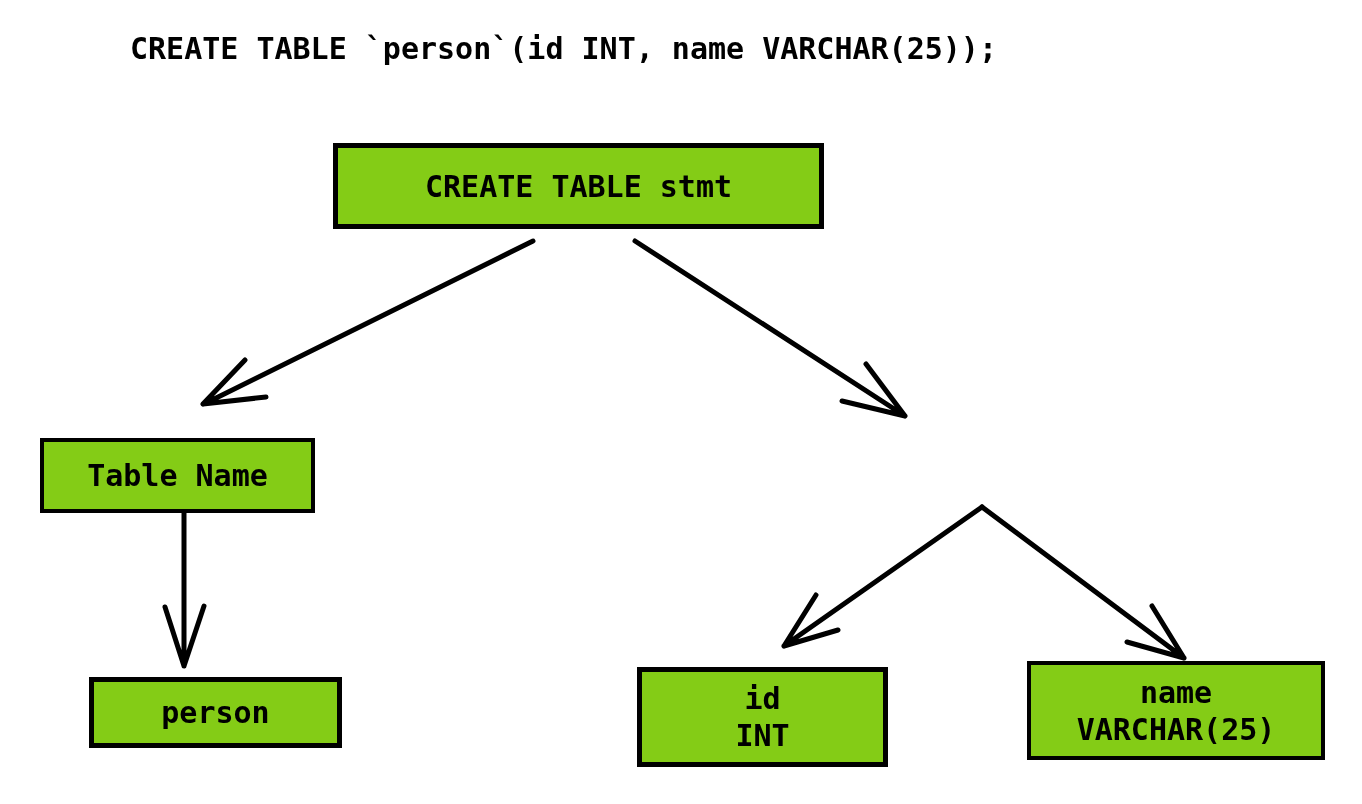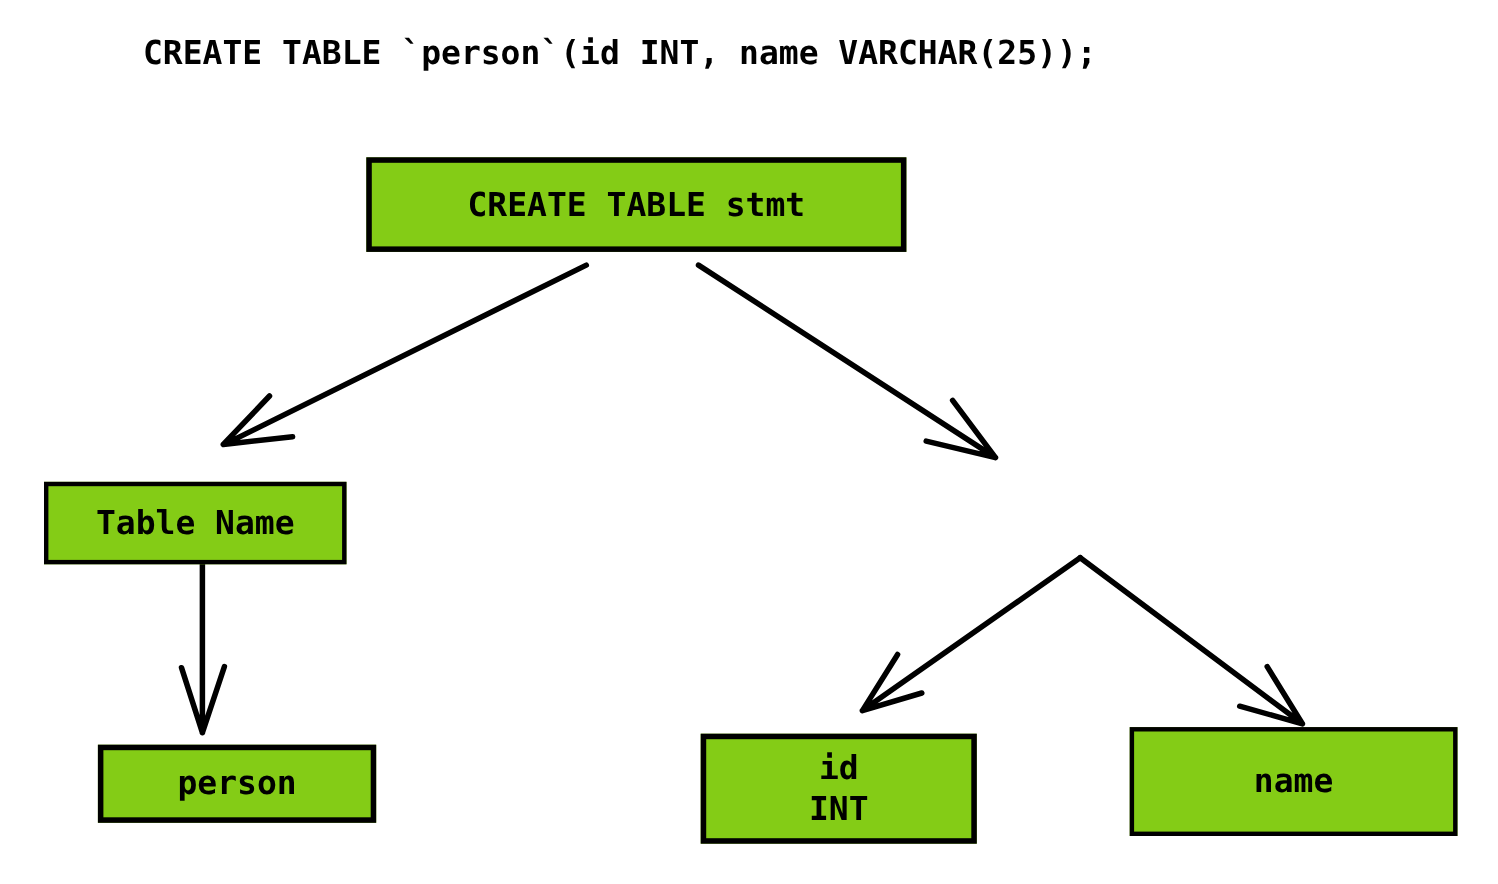--- a/index.html
+++ b/index.html
@@ -84,15 +84,16 @@
     <span>person</span>
   </div>
 
   <div class="node node-col-id">
     <span>id</span>
     <span>INT</span>
   </div>
 
   <div class="node node-col-name">
     <span>name</span>
+    <span>VARCHAR(25)</span>
   </div>
 
 </div>
 
 </body></html>

